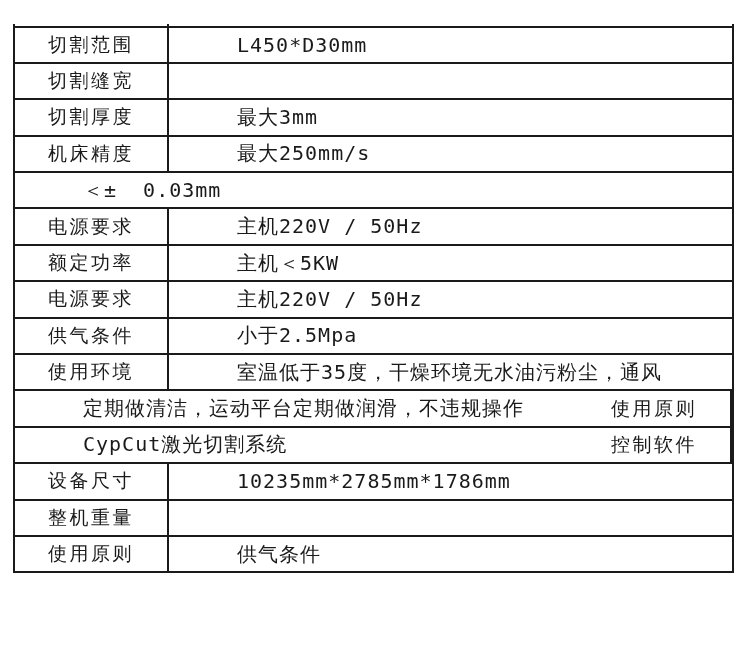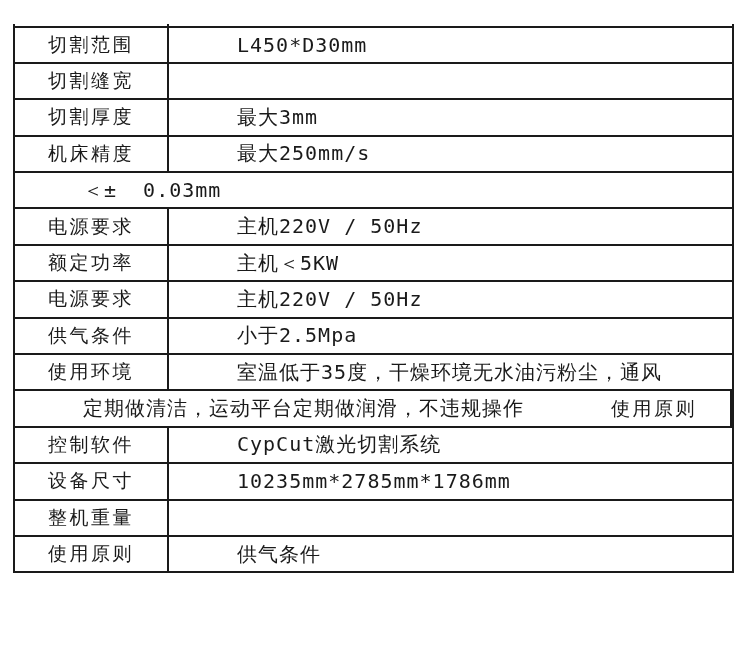--- a/index.html
+++ b/index.html
@@ -113,22 +113,22 @@
     <div class="cell label">使用环境</div>
     <div class="cell value">室温低于35度，干燥环境无水油污粉尘，通风</div>
   </div>
 
   <div class="row">
     <div class="cell value">定期做清洁，运动平台定期做润滑，不违规操作</div>
     <div class="cell label">使用原则</div>
   </div>
 
   <div class="row">
+    <div class="cell value">CypCut激光切割系统</div>
     <div class="cell label">控制软件</div>
-    <div class="cell value">CypCut激光切割系统</div>
   </div>
 
 
   <div class="row">
     <div class="cell label">设备尺寸</div>
     <div class="cell value">10235mm*2785mm*1786mm</div>
   </div>
 
   <div class="row">
     <div class="cell label">整机重量</div>

